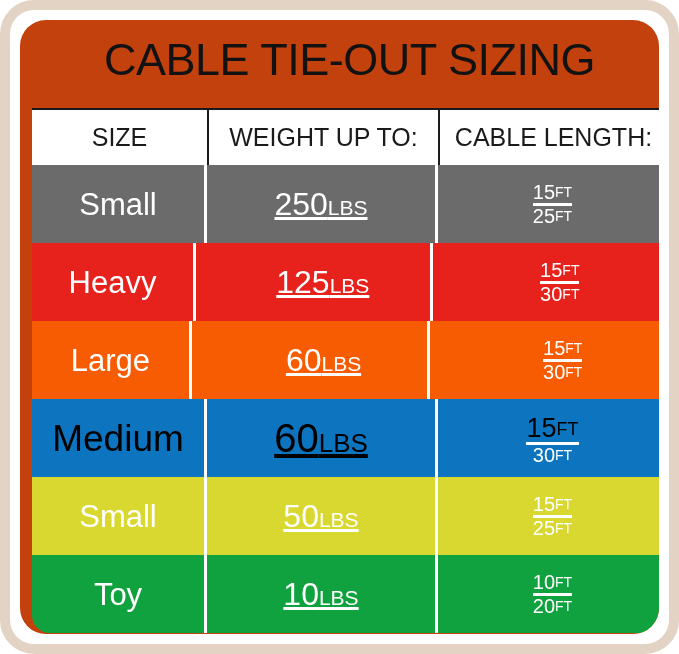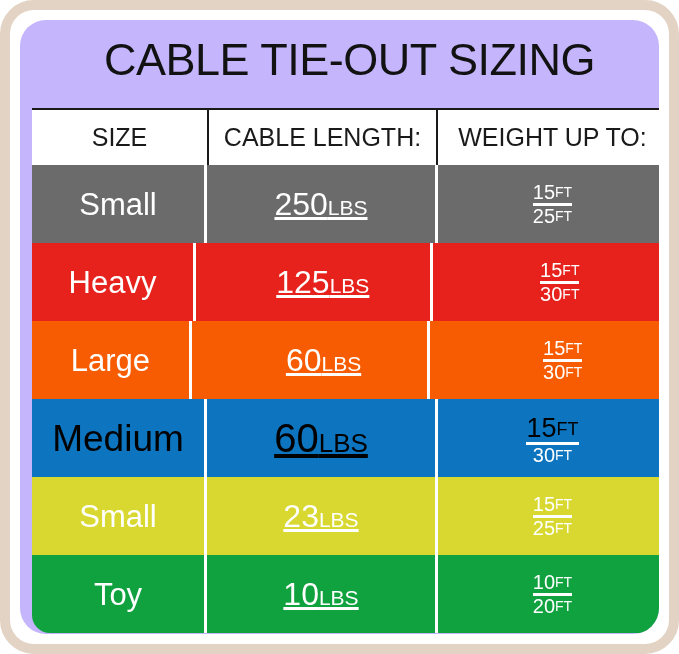--- a/index.html
+++ b/index.html
@@ -25,21 +25,21 @@
     border: 10px solid #e3d3c4;
     border-radius: 34px;
     background: #ffffff;
   }
   #chart-inner {
     position: absolute;
     left: 10px;
     top: 10px;
     right: 10px;
     bottom: 10px;
-    background: #c4b5fd;
+    background: #c2410c;
     border-radius: 26px;
     overflow: hidden;
   }
 
   
   #title {
     position: absolute;
     left: 0;
     top: 14px;
     width: 659px;
@@ -149,22 +149,22 @@
 <div id="chart-frame">
   <div id="chart-inner">
 
     <div id="title">CABLE TIE-OUT SIZING</div>
 
     <div id="table">
       <div class="rule-top"></div>
 
       <div class="head-row">
         <div class="head-cell c-size">SIZE</div>
+        <div class="head-cell c-weight">WEIGHT UP TO:</div>
         <div class="head-cell c-cable">CABLE LENGTH:</div>
-        <div class="head-cell c-weight">WEIGHT UP TO:</div>
       </div>
 
       <div class="data-rows" id="data-rows">
           <div class="row" style="background: rgb(107, 107, 107);">
             <div class="cell cell-size">
               <span class="size-text">Small</span>
             </div>
             <div class="cell cell-weight">
               <span class="weight-text"><span>250</span><span class="unit">LBS</span></span>
             </div>
@@ -231,21 +231,21 @@
                 <span>30</span>
                 <span class="unit">FT</span>
               </div>
             </div>
           </div>
           <div class="row" style="background: rgb(216, 216, 48);">
             <div class="cell cell-size">
               <span class="size-text">Small</span>
             </div>
             <div class="cell cell-weight">
-              <span class="weight-text"><span>23</span><span class="unit">LBS</span></span>
+              <span class="weight-text"><span>50</span><span class="unit">LBS</span></span>
             </div>
             <div class="cell cell-cable">
               <div class="sub first">
                 <span>15</span>
                 <span class="unit">FT</span>
               </div>
               <div class="sub">
                 <span>25</span>
                 <span class="unit">FT</span>
               </div>

